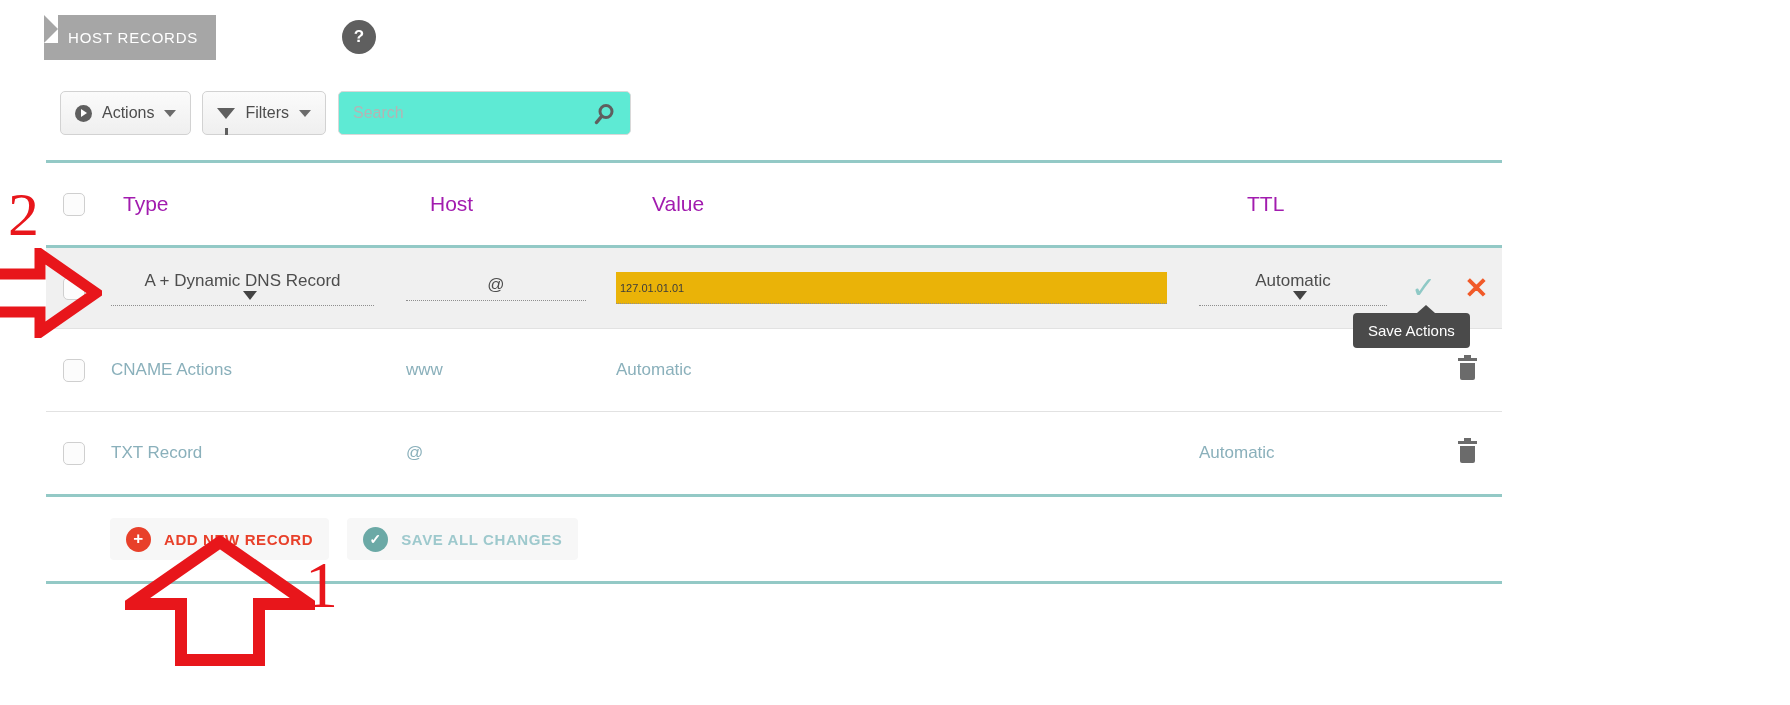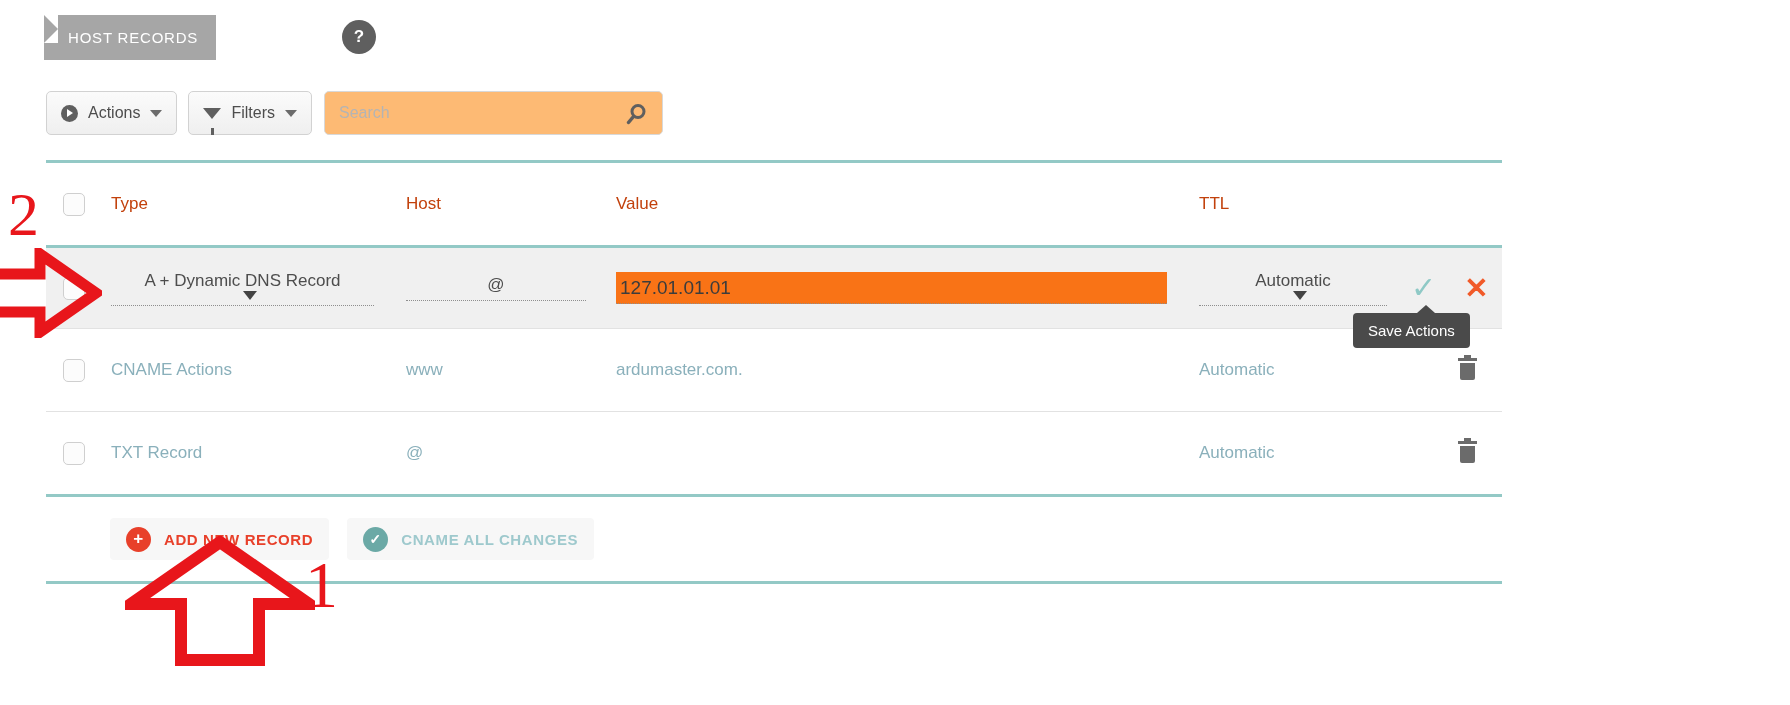--- a/index.html
+++ b/index.html
@@ -62,21 +62,21 @@
     font-size: 17px;
     font-weight: bold;
     display: flex;
     align-items: center;
     justify-content: center;
   }
 
   
   #toolbar {
     position: absolute;
-    left: 46px;
+    left: 60px;
     top: 91px;
     display: flex;
     align-items: center;
   }
   .tb-btn {
     height: 44px;
     border: 1px solid #d2d2d2;
     border-radius: 5px;
     background: linear-gradient(#fbfbfb, #efefef);
     display: flex;
@@ -119,25 +119,25 @@
   }
   .funnel-icon::after {
     content: "";
     position: absolute;
     left: -1.5px; top: 9px;
     width: 3px; height: 7px;
     background: #5f5f5f;
   }
   #search-box {
     margin-left: 12px;
-    width: 339px;
+    width: 293px;
     height: 44px;
     border: 1px solid #d8d8d8;
     border-radius: 5px;
-    background: #fdba74;
+    background: #5eead4;
     display: flex;
     align-items: flex-start;
     box-sizing: border-box;
     position: relative;
   }
   #search-input {
     border: none;
     outline: none;
     background: transparent;
     font-family: "Liberation Sans", sans-serif;
@@ -164,22 +164,23 @@
     top: 160px;
     width: 1456px;
   }
   .rule-teal { height: 3px; background: #93c9c6; }
   .rule-light { height: 1px; background: #e2e2e2; }
 
   #thead {
     height: 82px;
     display: flex;
     align-items: center;
-    color: #c2410c;
-    font-size: 17px;
+    color: #a21caf;
+    font-size: 21px;
+    gap: 12px;
   }
   .row {
     display: flex;
     align-items: center;
     position: relative;
   }
   .c-check  { width: 65px; display: flex; align-items: center; padding-left: 17px; box-sizing: border-box; }
   .c-type   { width: 295px; }
   .c-host   { width: 210px; }
   .c-value  { width: 583px; }
@@ -226,23 +227,23 @@
   }
   #edit-type   { width: 263px; }
   #edit-host   { width: 180px; }
   #edit-ttl    { width: 188px; }
 
   #edit-value {
     width: 551px;
     height: 32px;
     border: none;
     border-bottom: 1px dotted #8e8e8e;
-    background: #f97316;
+    background: #eab308;
     font-family: "Liberation Sans", sans-serif;
-    font-size: 19px;
+    font-size: 11px;
     color: #3c3c3c;
     padding: 0 4px;
     box-sizing: border-box;
     outline: none;
   }
 
   #edit-actions {
     position: absolute;
     left: 1365px;
     top: 50%;
@@ -442,21 +443,20 @@
   </div>
 
   <div class="rule-light"></div>
 
   <div class="row body-row">
     <div class="c-check">
       <span class="chk"></span>
     </div>
     <div class="c-type">CNAME Actions</div>
     <div class="c-host">www</div>
-    <div class="c-value">ardumaster.com.</div>
     <div class="c-ttl">Automatic</div>
     <span class="trash">
       <span class="lid"></span>
       <span class="can"></span>
     </span>
   </div>
 
   <div class="rule-light"></div>
 
   <div class="row body-row">
@@ -477,21 +477,21 @@
 
   <div class="rule-teal"></div>
 
   <div id="footer">
     <div class="ft-btn" id="add-new-record">
       <span class="circ" id="plus-circle">+</span>
       <span>ADD NEW RECORD</span>
     </div>
     <div class="ft-btn" id="save-all-changes">
       <span class="circ" id="check-circle">✓</span>
-      <span>CNAME ALL CHANGES</span>
+      <span>SAVE ALL CHANGES</span>
     </div>
   </div>
 
   <div class="rule-teal"></div>
 
 </div>
 
 <div id="tooltip">
   <span>Save Actions</span>
 </div>

